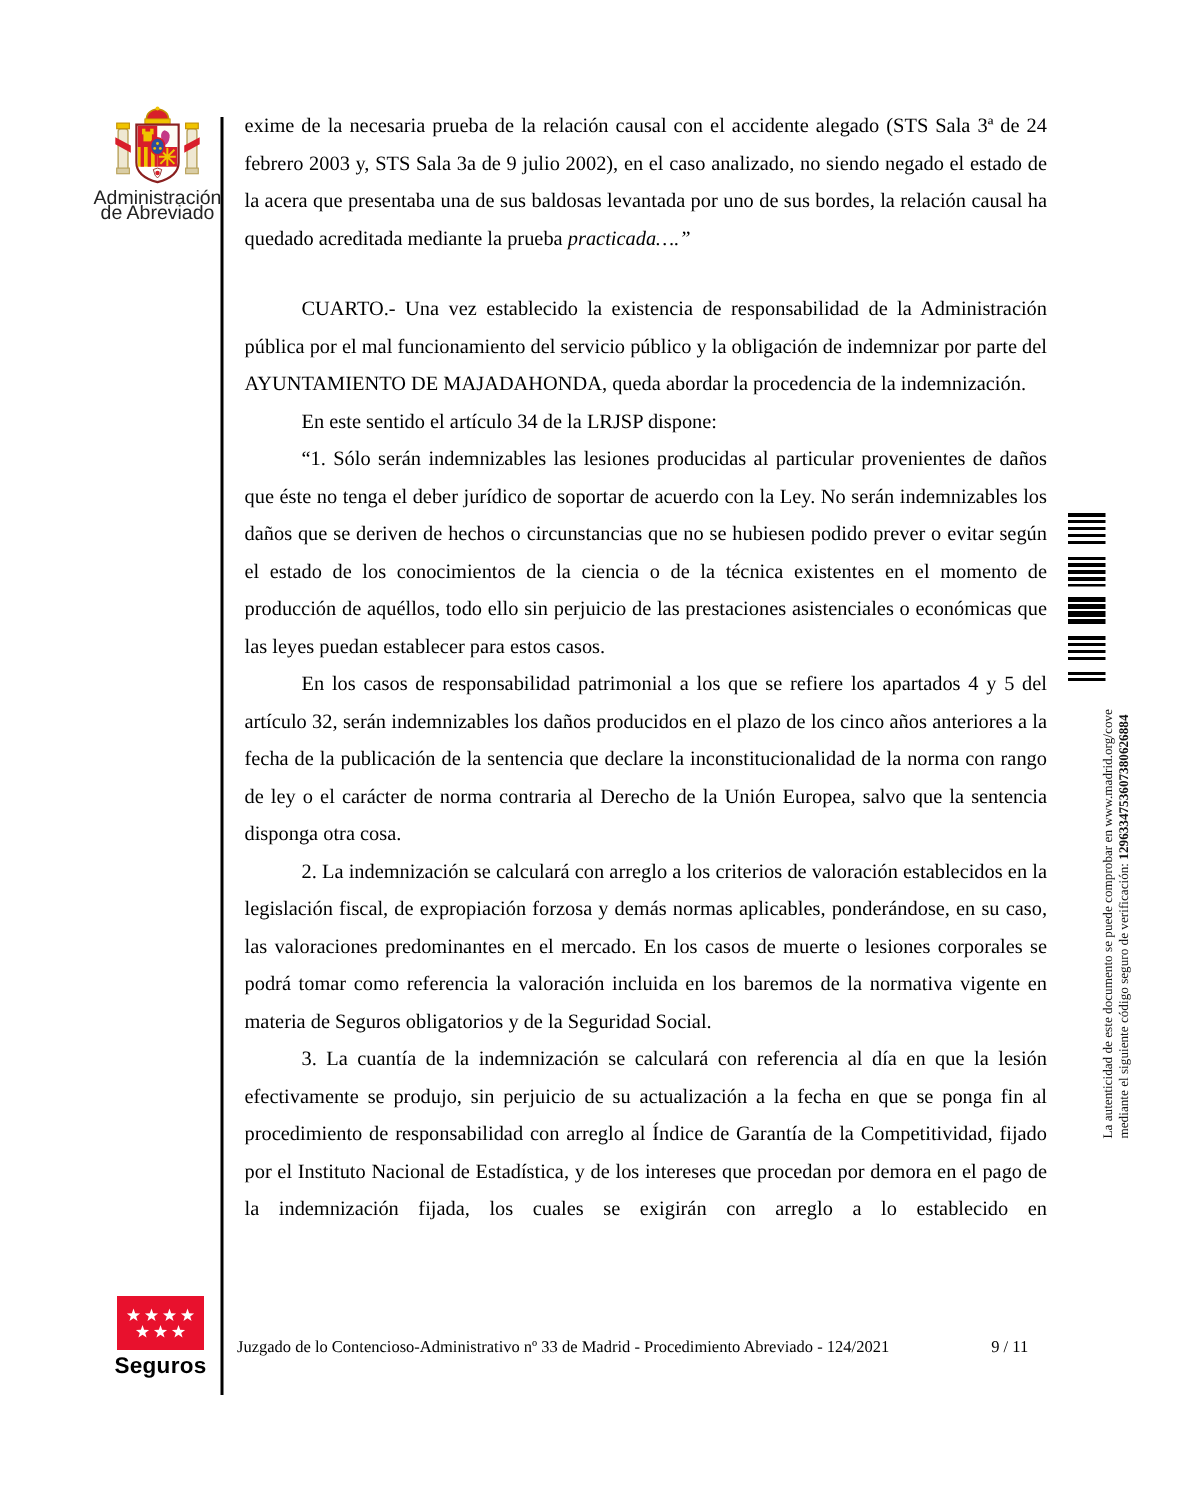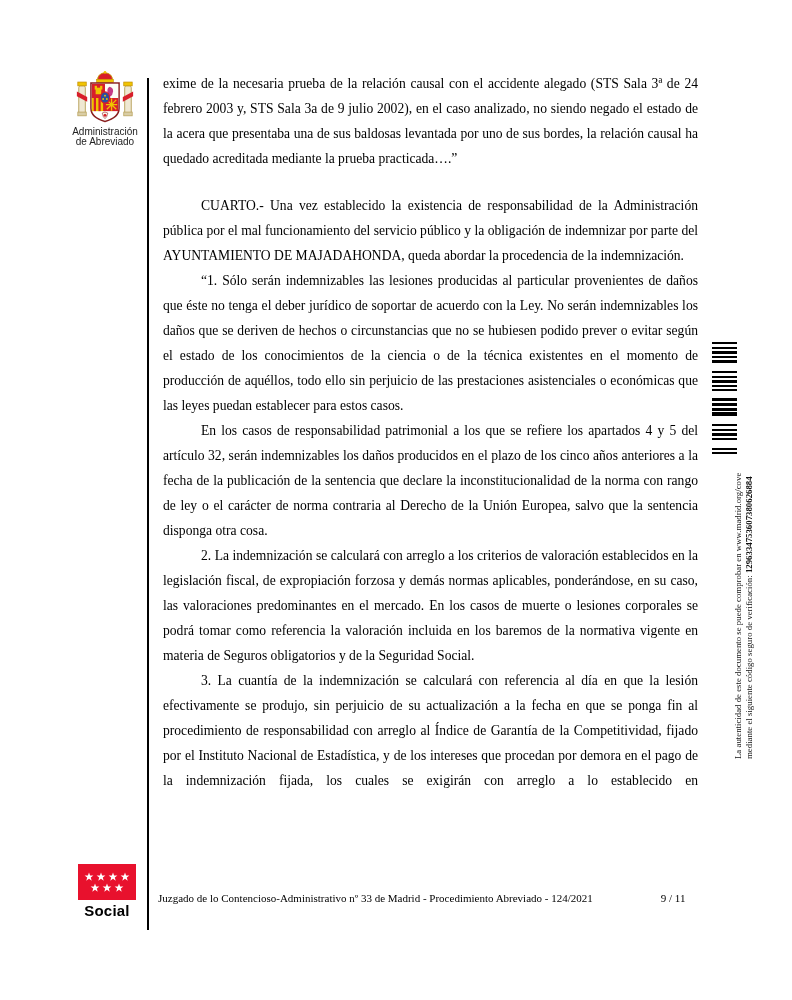--- a/index.html
+++ b/index.html
@@ -3,34 +3,34 @@
 <meta charset="utf-8">
 <style>
   html,body{margin:0;padding:0;}
   body{
     width:792px;height:1000px;background:#ffffff;position:relative;
     font-family:"Liberation Serif", serif;color:#000;overflow:hidden;
   }
   
   .justice-logo{position:absolute;left:62px;top:70px;width:86px;text-align:center;}
   .justice-logo svg{width:60px;height:56px;display:block;margin:0 auto;}
-  .justice-label{font-family:"Liberation Sans", sans-serif;font-size:10px;line-height:10px;color:#222;margin-top:1px;}
+  .justice-label{font-family:"Liberation Sans", sans-serif;font-size:13px;line-height:10px;color:#222;margin-top:1px;}
   .vrule{position:absolute;left:147px;top:78px;width:2px;height:852px;background:#000;}
   .madrid-logo{position:absolute;left:72px;top:864px;width:70px;text-align:center;}
   .madrid-flag{width:58px;height:36px;display:block;margin:0 auto;}
   .madrid-word{font-family:"Liberation Sans", sans-serif;font-weight:bold;font-size:15px;color:#000;margin-top:2px;letter-spacing:0.2px;}
   
   .content{
     position:absolute;left:163px;top:71px;width:535px;
     font-size:13.6px;line-height:25px;text-align:justify;
   }
   .content p{margin:0;text-indent:38px;}
   .content p.p1{text-indent:0;margin-bottom:22px;}
   .content p.p7{text-align-last:justify;}
-  .ital{}
+  .ital{font-style:italic;}
   .bold{font-weight:normal;}
   
   .barcode{
     position:absolute;left:712px;top:342px;width:25px;height:104px;
   }
   .barcode .grp{width:100%;background:repeating-linear-gradient(to bottom,#000 0 2.4px,#fff 2.4px 4.6px);margin-bottom:7px;}
   .barcode .g1{height:22px;}
   .barcode .g2{height:20px;}
   .barcode .g3{height:19px;background:repeating-linear-gradient(to bottom,#000 0 3.4px,#fff 3.4px 4.8px);}
   .barcode .g4{height:17px;}
@@ -97,20 +97,21 @@
     <div>Administración</div>
     <div>de Abreviado</div>
   </div>
 </div>
 
 <div class="vrule"></div>
 
 <div class="content">
   <p class="p1"><span>exime de la necesaria prueba de la relación causal con el accidente alegado (STS Sala 3ª de 24 febrero 2003 y, STS Sala 3a de 9 julio 2002), en el caso analizado, no siendo negado el estado de la acera que presentaba una de sus baldosas levantada por uno de sus bordes, la relación causal ha quedado acreditada mediante la prueba </span><span class="ital">practicada….”</span></p>
   <p class="p2"><span class="bold">CUARTO.-</span><span> Una vez establecido la existencia de responsabilidad de la Administración pública por el mal funcionamiento del servicio público y la obligación de indemnizar por parte del AYUNTAMIENTO DE MAJADAHONDA, queda abordar la procedencia de la indemnización.</span></p>
+  <p class="p3">En este sentido el artículo 34 de la LRJSP dispone:</p>
   <p class="p4">“1. Sólo serán indemnizables las lesiones producidas al particular provenientes de daños que éste no tenga el deber jurídico de soportar de acuerdo con la Ley. No serán indemnizables los daños que se deriven de hechos o circunstancias que no se hubiesen podido prever o evitar según el estado de los conocimientos de la ciencia o de la técnica existentes en el momento de producción de aquéllos, todo ello sin perjuicio de las prestaciones asistenciales o económicas que las leyes puedan establecer para estos casos.</p>
   <p class="p5">En los casos de responsabilidad patrimonial a los que se refiere los apartados 4 y 5 del artículo 32, serán indemnizables los daños producidos en el plazo de los cinco años anteriores a la fecha de la publicación de la sentencia que declare la inconstitucionalidad de la norma con rango de ley o el carácter de norma contraria al Derecho de la Unión Europea, salvo que la sentencia disponga otra cosa.</p>
   <p class="p6">2. La indemnización se calculará con arreglo a los criterios de valoración establecidos en la legislación fiscal, de expropiación forzosa y demás normas aplicables, ponderándose, en su caso, las valoraciones predominantes en el mercado. En los casos de muerte o lesiones corporales se podrá tomar como referencia la valoración incluida en los baremos de la normativa vigente en materia de Seguros obligatorios y de la Seguridad Social.</p>
   <p class="p7">3. La cuantía de la indemnización se calculará con referencia al día en que la lesión efectivamente se produjo, sin perjuicio de su actualización a la fecha en que se ponga fin al procedimiento de responsabilidad con arreglo al Índice de Garantía de la Competitividad, fijado por el Instituto Nacional de Estadística, y de los intereses que procedan por demora en el pago de la indemnización fijada, los cuales se exigirán con arreglo a lo establecido en</p>
 </div>
 
 <div class="barcode">
   <div class="grp g1"></div>
   <div class="grp g2"></div>
   <div class="grp g3"></div>
@@ -145,19 +146,19 @@
           </g>
         <g transform="translate(29,24)">
             <polygon points="0,-4.6 1.1,-1.5 4.4,-1.4 1.8,0.6 2.7,3.7 0,1.8 -2.7,3.7 -1.8,0.6 -4.4,-1.4 -1.1,-1.5"></polygon>
           </g>
         <g transform="translate(41,24)">
             <polygon points="0,-4.6 1.1,-1.5 4.4,-1.4 1.8,0.6 2.7,3.7 0,1.8 -2.7,3.7 -1.8,0.6 -4.4,-1.4 -1.1,-1.5"></polygon>
           </g>
       </g>
     </svg>
   </span>
-  <div class="madrid-word">Social</div>
+  <div class="madrid-word">Seguros</div>
 </div>
 
 <div class="footer">
   <span class="court">Juzgado de lo Contencioso-Administrativo nº 33 de Madrid - Procedimiento Abreviado - 124/2021</span>
   <span class="pageno">9 / 11</span>
 </div>
 
 </body></html>

